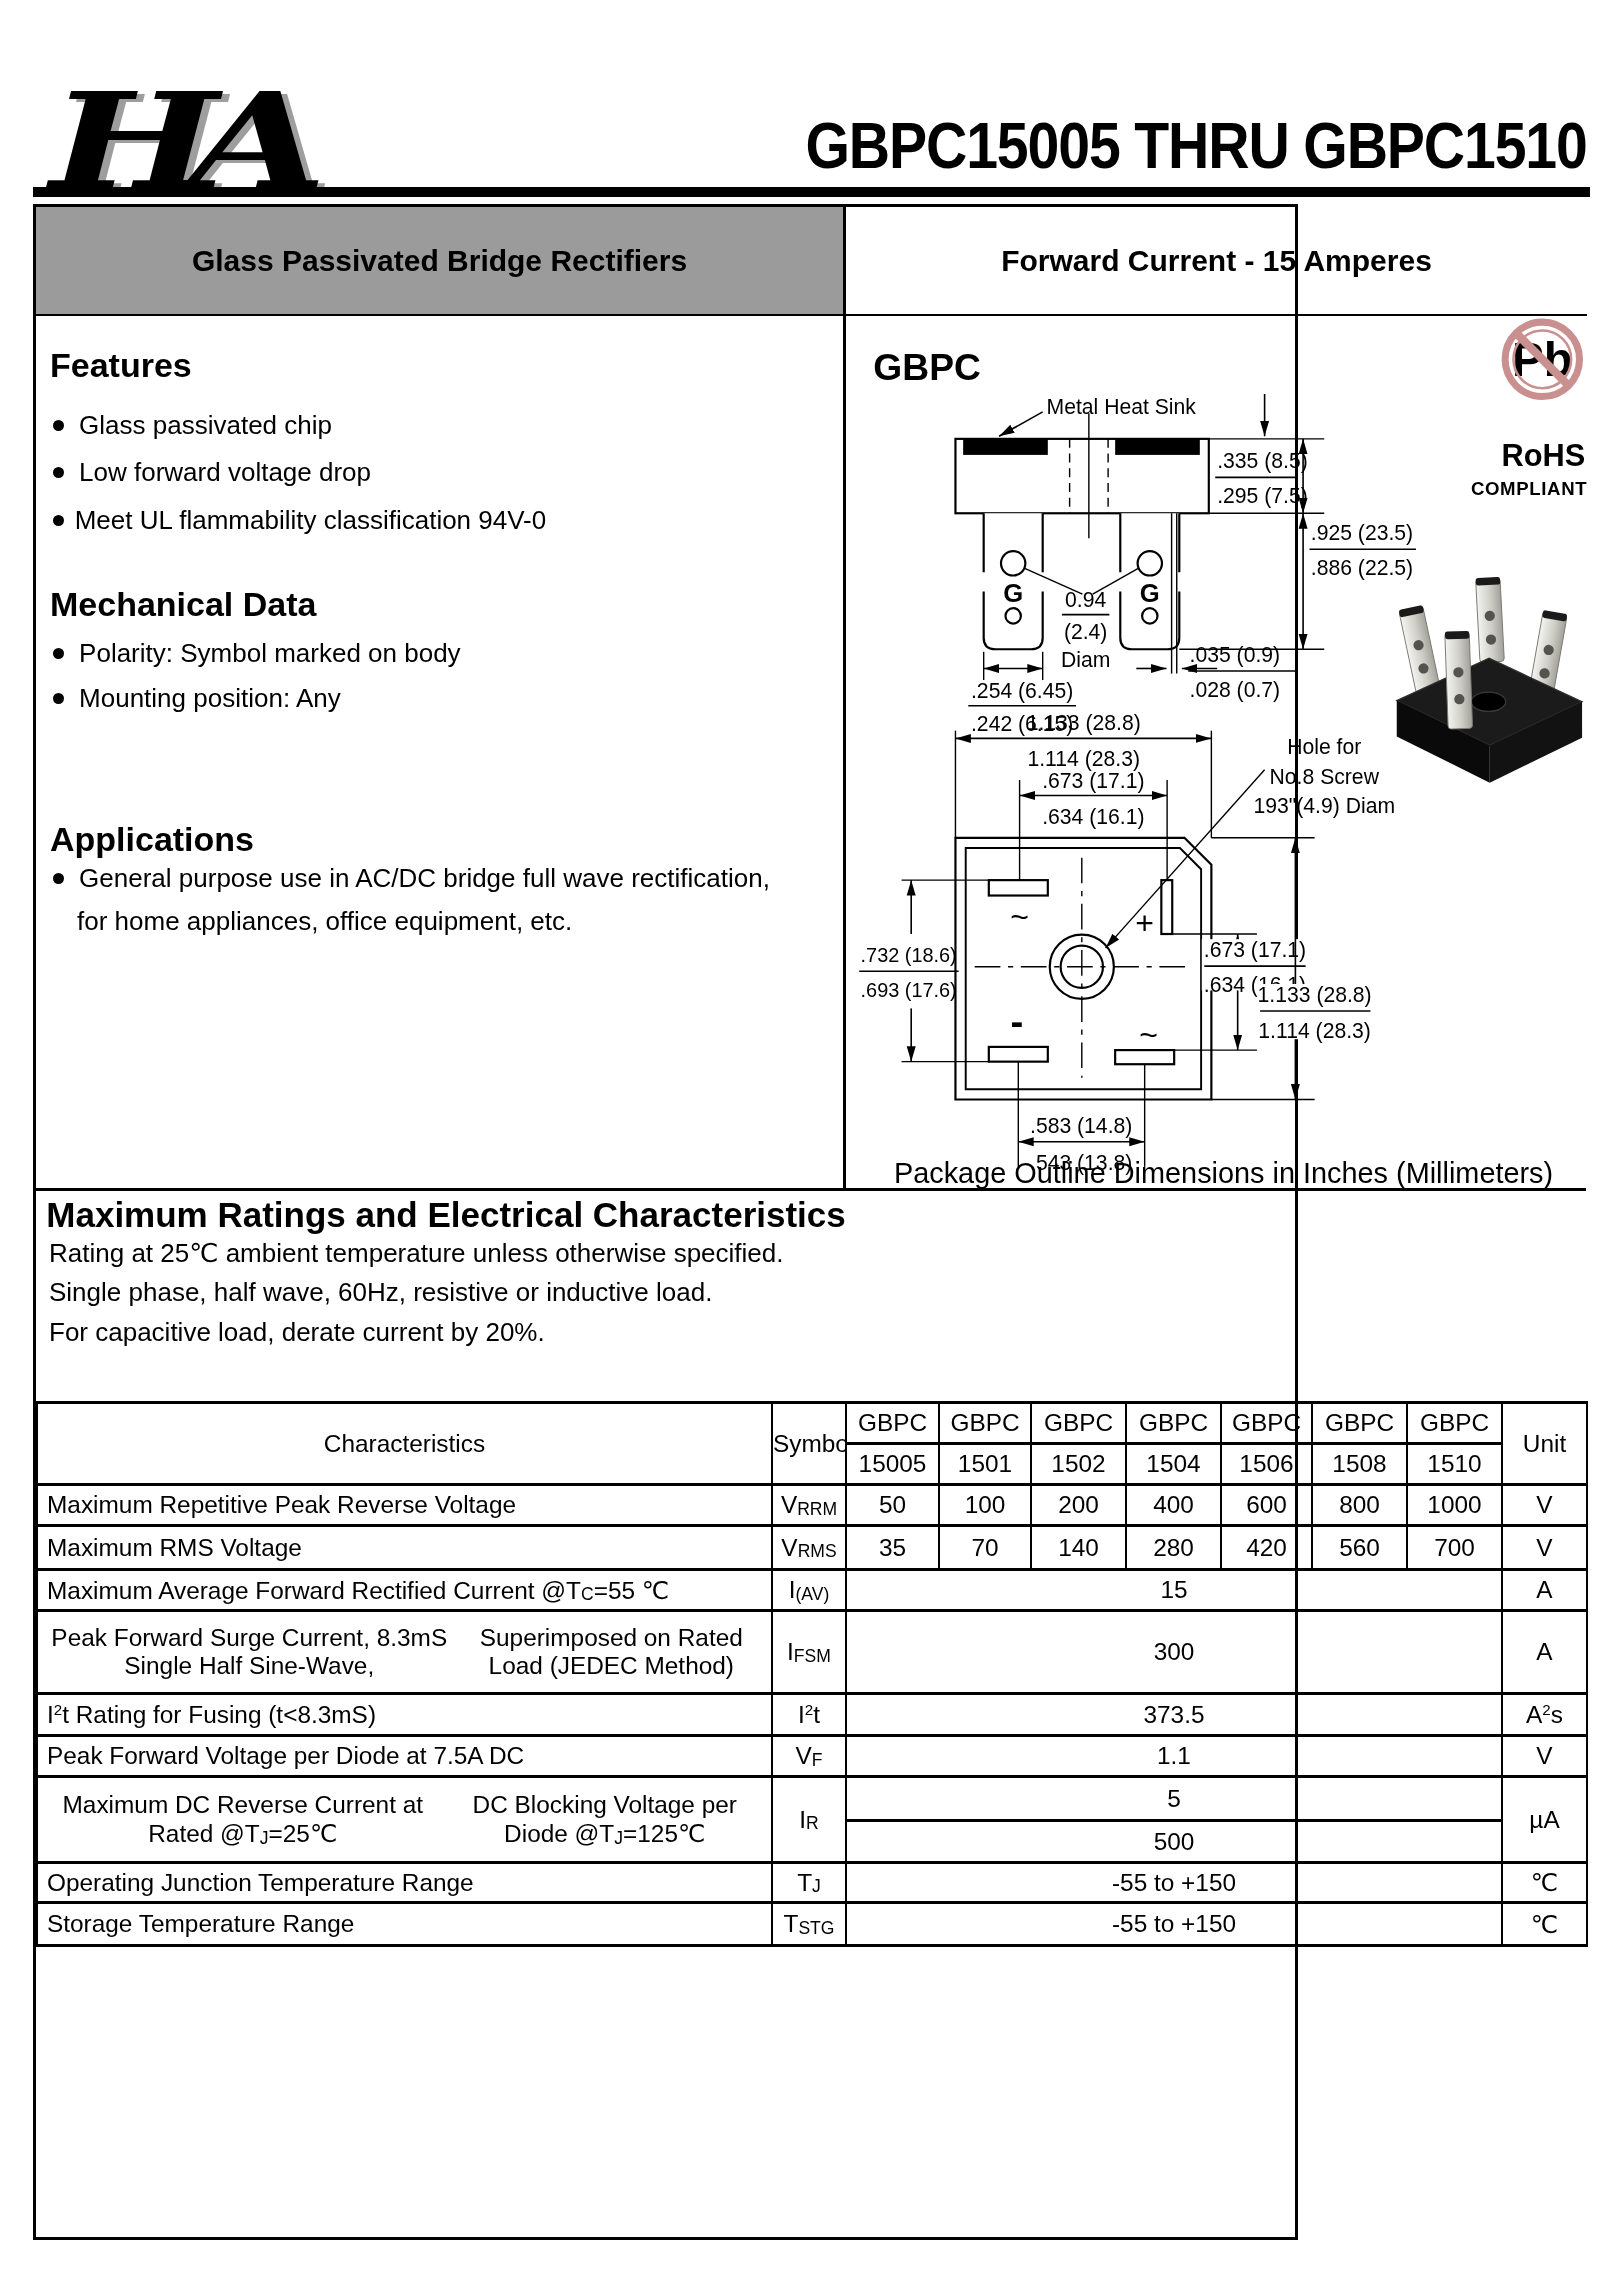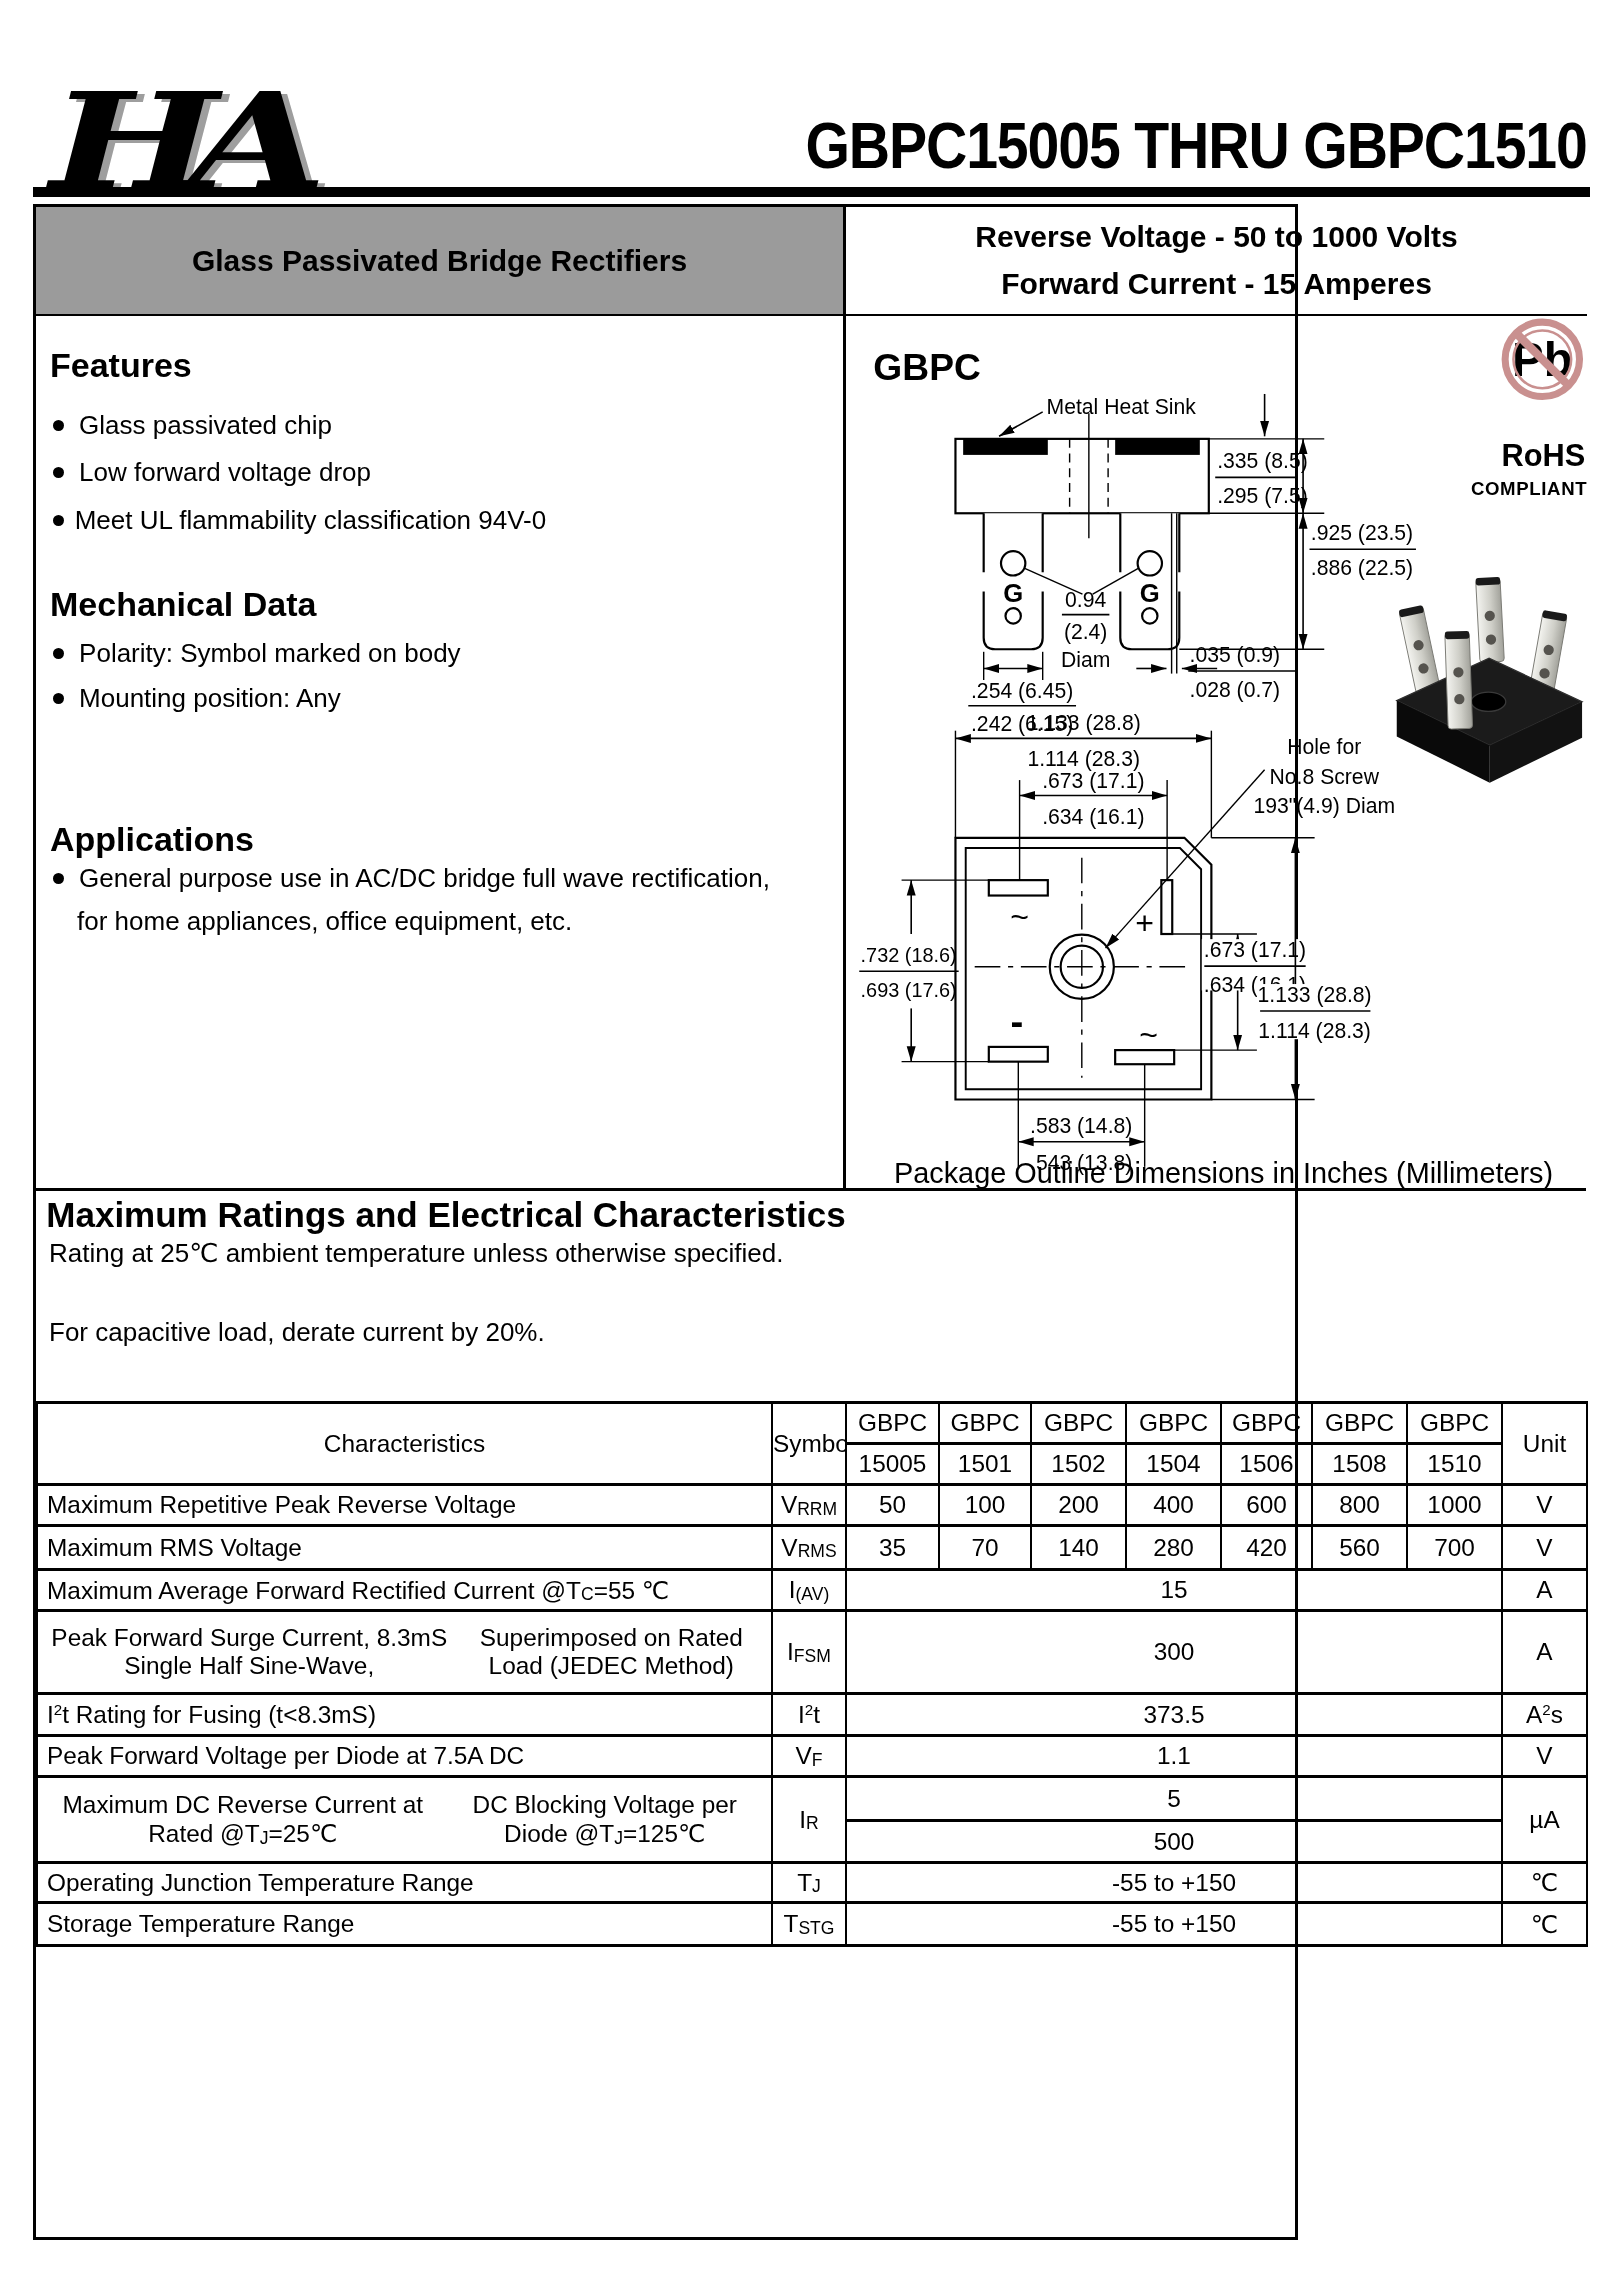--- a/index.html
+++ b/index.html
@@ -48,21 +48,20 @@
 <div id="page">
 
   <div class="abs logo">HA</div>
   <div class="abs title">GBPC15005 THRU GBPC1510</div>
   <div class="abs toprule"></div>
 
   <div class="abs mainbox">
 
     <div class="abs hleft">Glass Passivated Bridge Rectifiers</div>
     <div class="abs hright">
-      <div>Reverse Voltage  -  50 to 1000 Volts</div>
       <div>Forward Current -  15 Amperes</div>
     </div>
     <div class="abs vline"></div>
 
     <div class="abs h2" style="left:14px;top:139px;">Features</div>
     <div class="abs li bodytxt" style="left:16.7px;top:203px;">
       <span class="dot"></span>
       <span>Glass passivated chip</span>
       </div>
     <div class="abs li bodytxt" style="left:16.7px;top:250px;">
@@ -264,20 +263,21 @@
       <text x="366" y="1272" class="dtxt" text-anchor="middle">.583 (14.8)</text>
       <line x1="268" y1="1286" x2="465" y2="1286" class="dim" marker-start="url(#ah)" marker-end="url(#ah)"></line>
       <text x="366" y="1330" class="dtxt" text-anchor="middle">.543 (13.8)</text>
 
       <text x="588" y="1350" font-size="45" text-anchor="middle">Package Outline Dimensions in Inches (Millimeters)</text>
     </svg>
 
     <div class="abs secline"></div>
     <div class="abs" style="left:10.3px;top:988px;font-size:35px;font-weight:bold;">Maximum Ratings and Electrical Characteristics</div>
     <div class="abs bodytxt" style="left:13px;top:1031px;">Rating at 25℃ ambient temperature unless otherwise specified.</div>
+    <div class="abs bodytxt" style="left:13px;top:1070px;">Single phase, half wave, 60Hz, resistive or inductive load.</div>
     <div class="abs bodytxt" style="left:13px;top:1110px;">For capacitive load, derate current by 20%.</div>
 
     <table class="rt">
       <colgroup>
         <col style="width:735px">
           <col style="width:74px">
           <col style="width:93px">
           <col style="width:92px">
         <col style="width:95px">
           <col style="width:95px">

